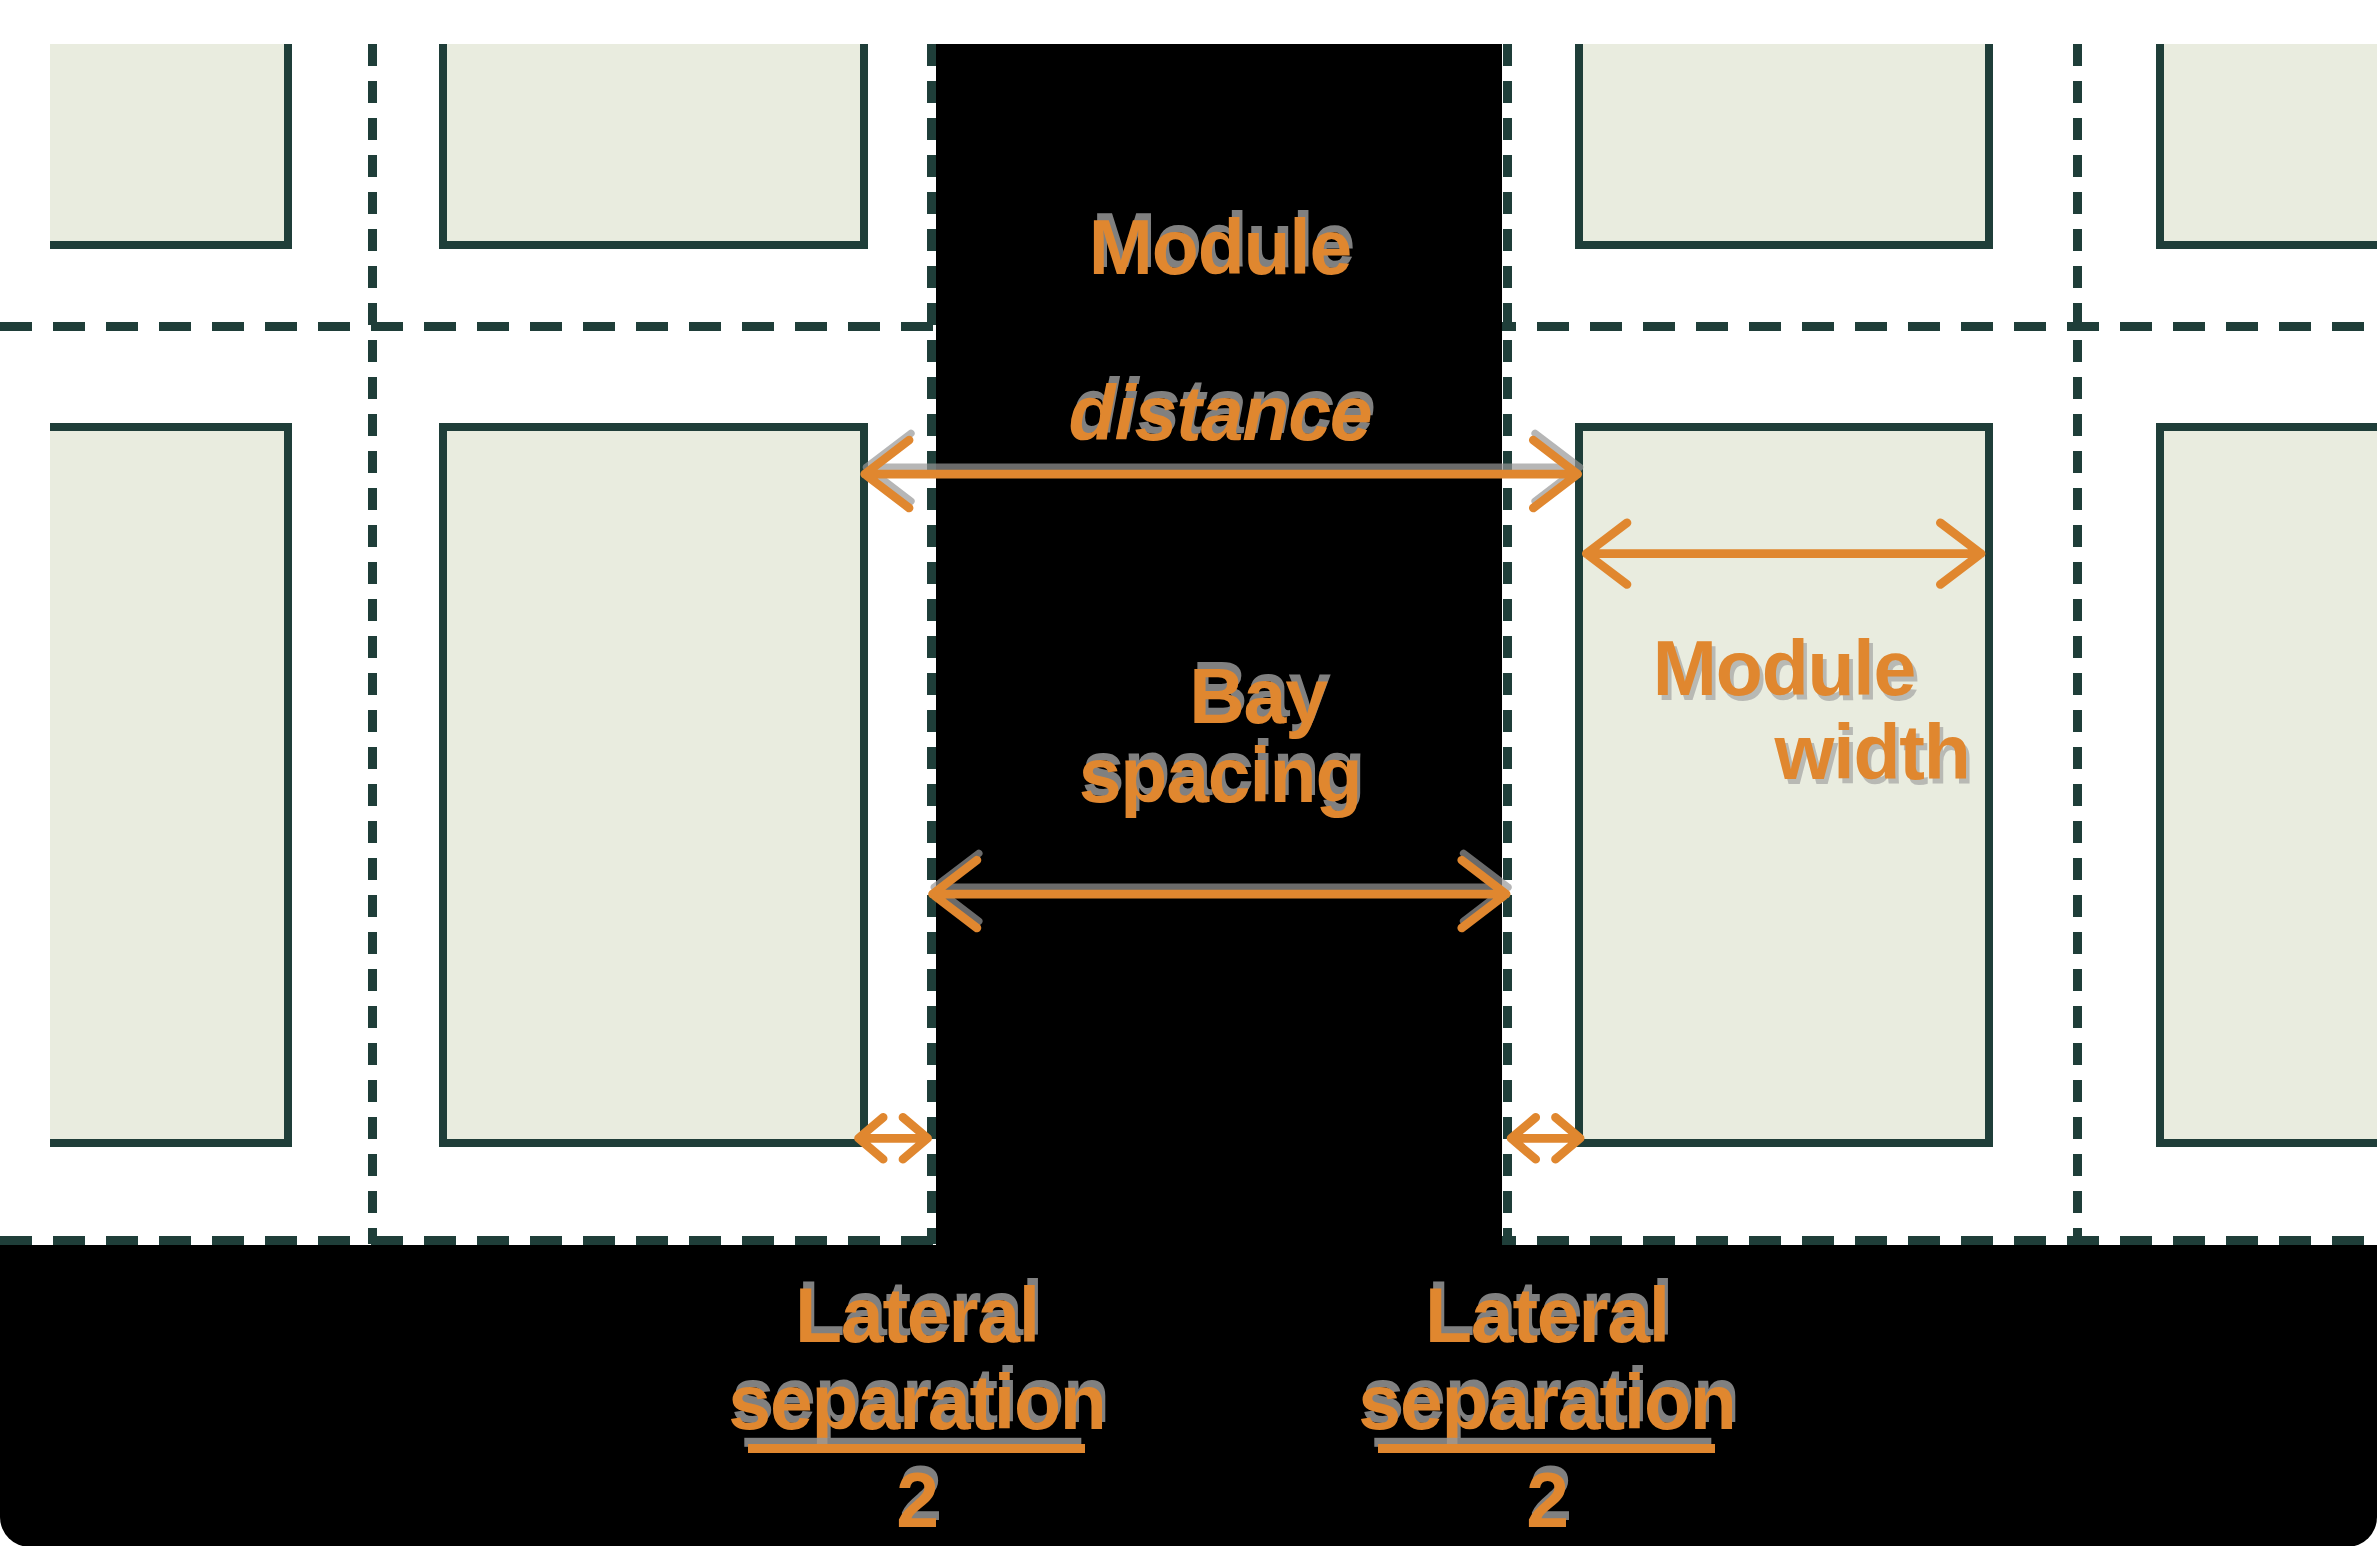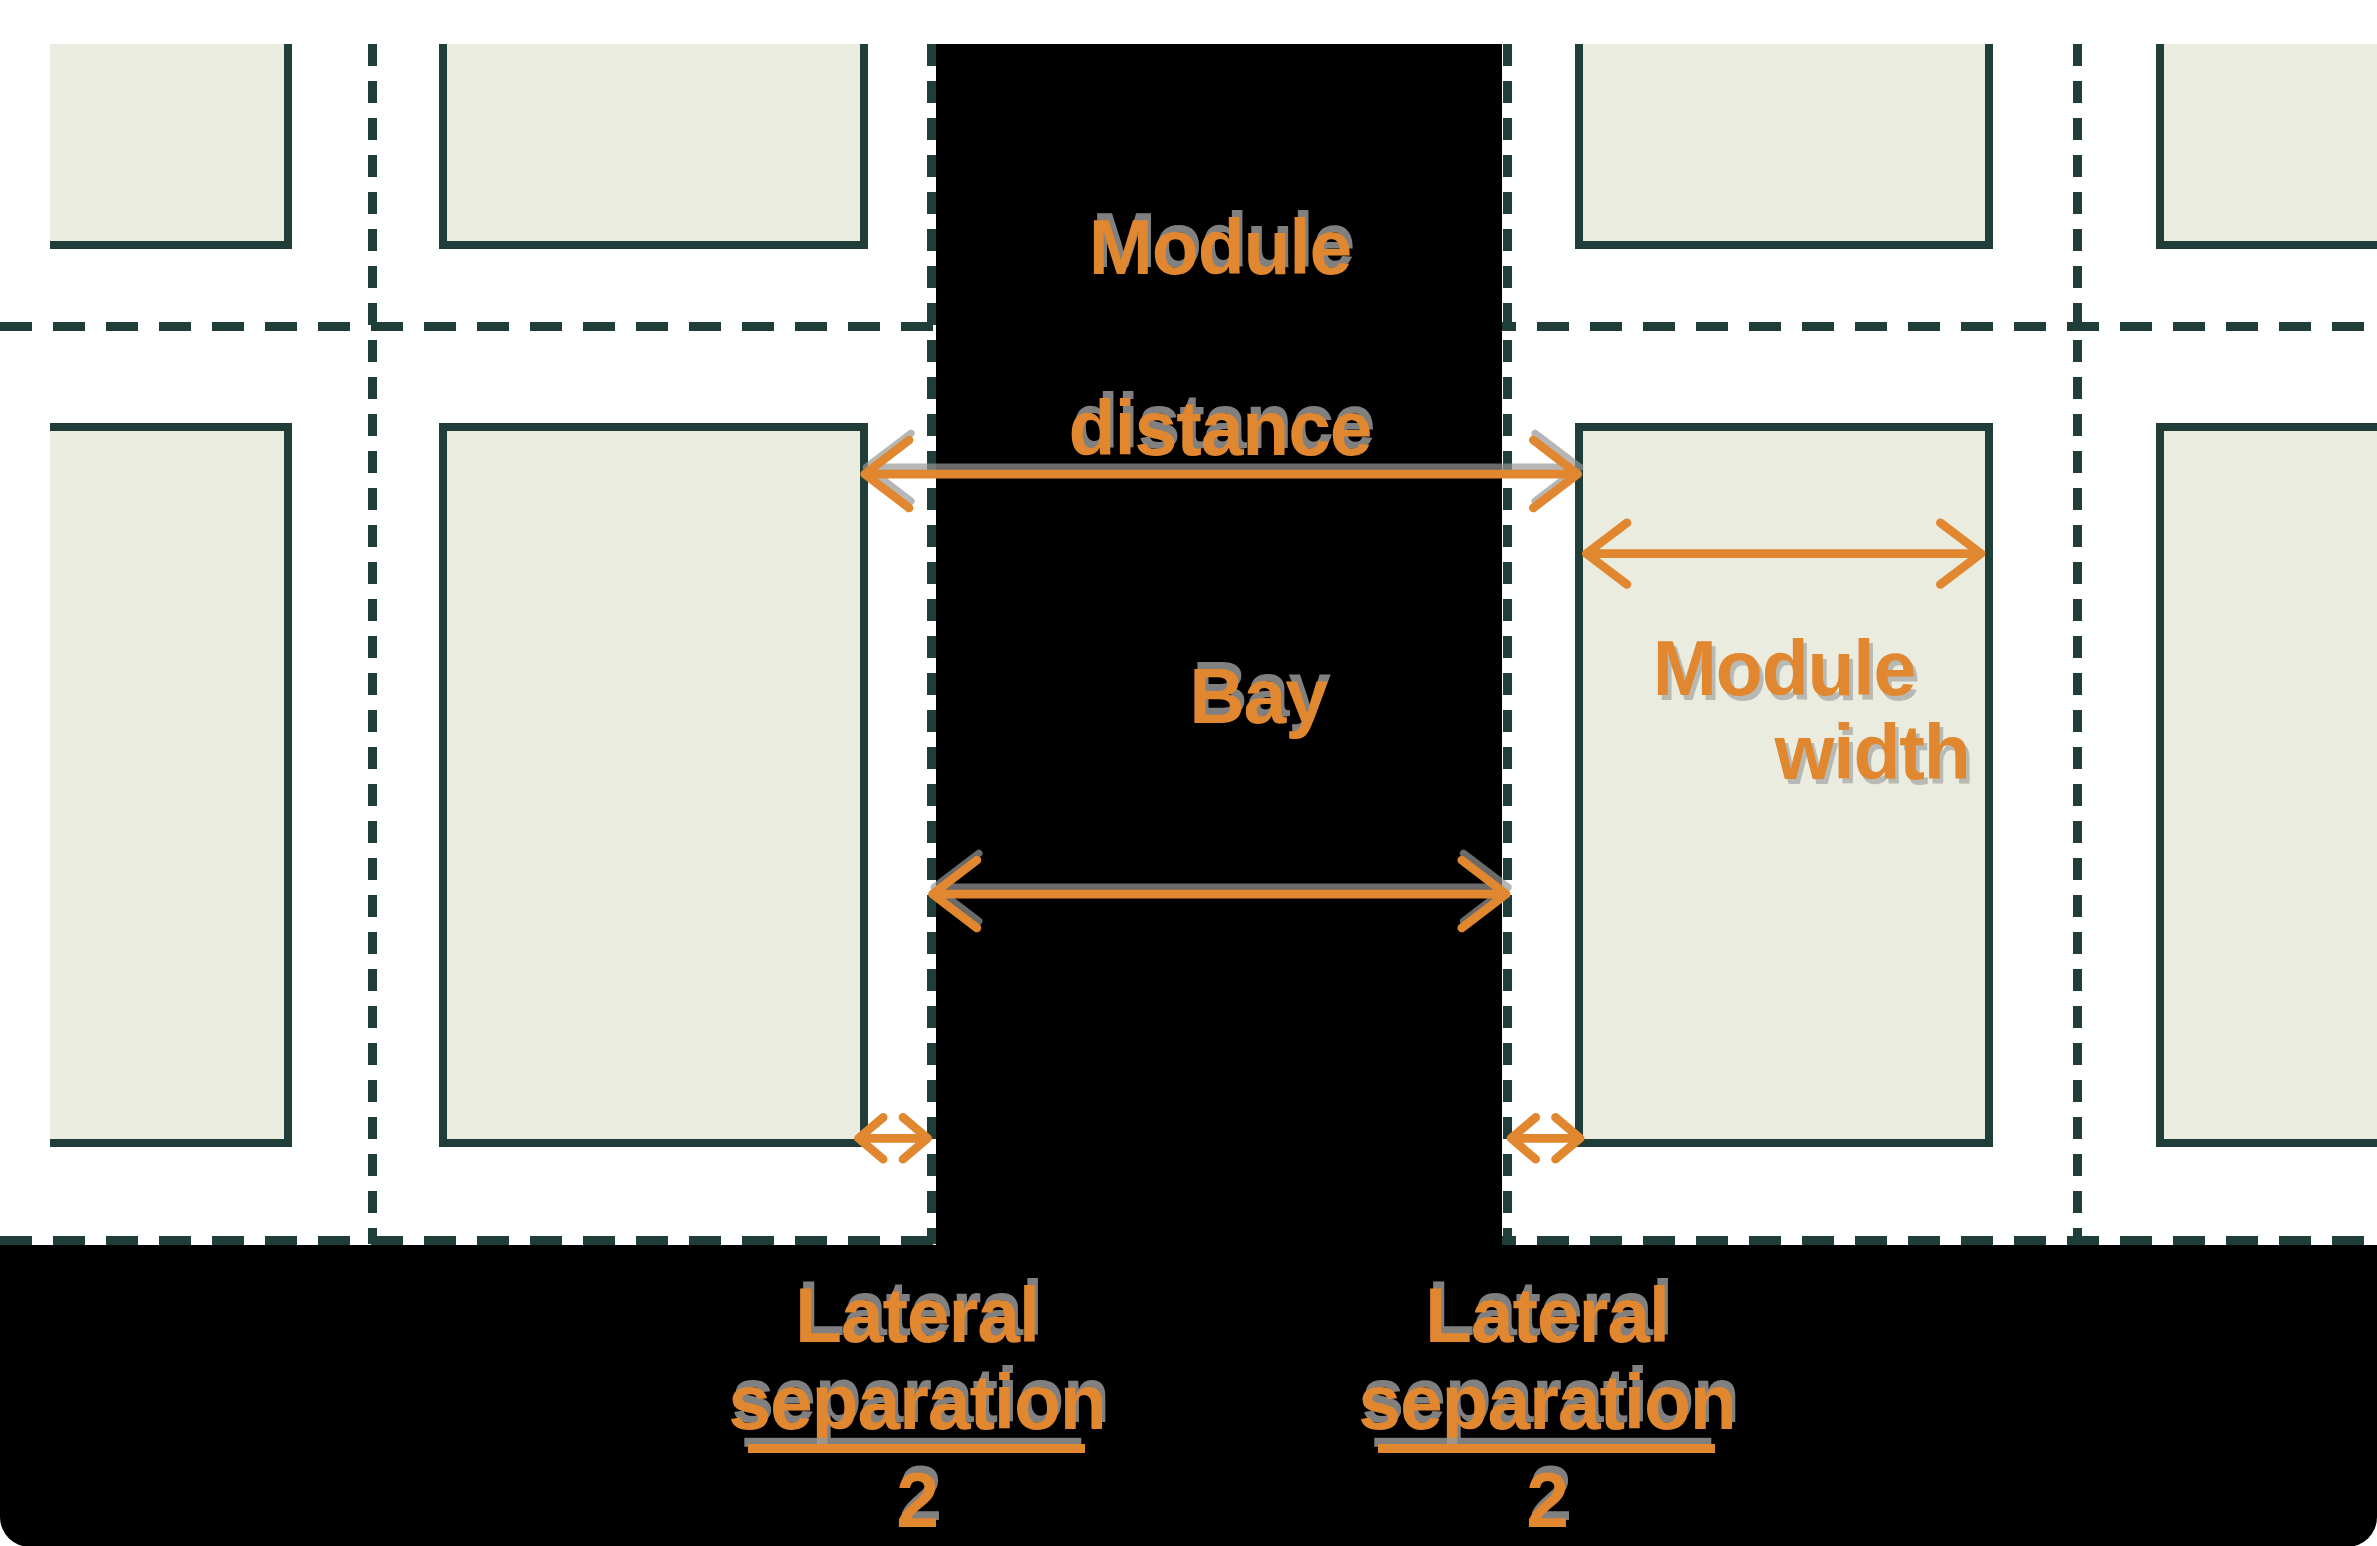--- a/index.html
+++ b/index.html
@@ -93,23 +93,24 @@
 
     <g>
       <path class="arrow-stroke" d="M1392,1845 H1504 M1392,1845 L1432,1811 M1392,1845 L1432,1879 M1504,1845 L1464,1811 M1504,1845 L1464,1879"></path>
     </g>
     <g>
       <path class="arrow-stroke" d="M2450,1845 H2562 M2450,1845 L2490,1811 M2450,1845 L2490,1879 M2562,1845 L2522,1811 M2562,1845 L2522,1879"></path>
     </g>
   </svg>
 
   <div class="lbl shadow-up" style="left:1220px;top:247px;">Module</div>
-  <div class="lbl shadow-up" style="left:1220px;top:428px;">distance</div>
+  <div class="lbl shadow-up" style="left:1220px;top:413px;font-style:italic;">distance</div>
 
   <div class="lbl shadow-up" style="left:1220px;top:696px;margin-left:38px;">Bay</div>
+  <div class="lbl shadow-up" style="left:1220px;top:775px;">spacing</div>
 
   <div class="lbl shadow-down" style="left:1784px;top:668px;">Module</div>
   <div class="lbl shadow-down" style="left:1872px;top:752px;">width</div>
 
   <div class="lbl shadow-up" style="left:917px;top:1315px;">Lateral</div>
   <div class="lbl shadow-up" style="left:917px;top:1402px;">separation</div>
   <div class="fracbar" style="left:748px;top:1444px;"></div>
   <div class="lbl shadow-up" style="left:917px;top:1500px;">2</div>
 
   <div class="lbl shadow-up" style="left:1547px;top:1315px;">Lateral</div>

